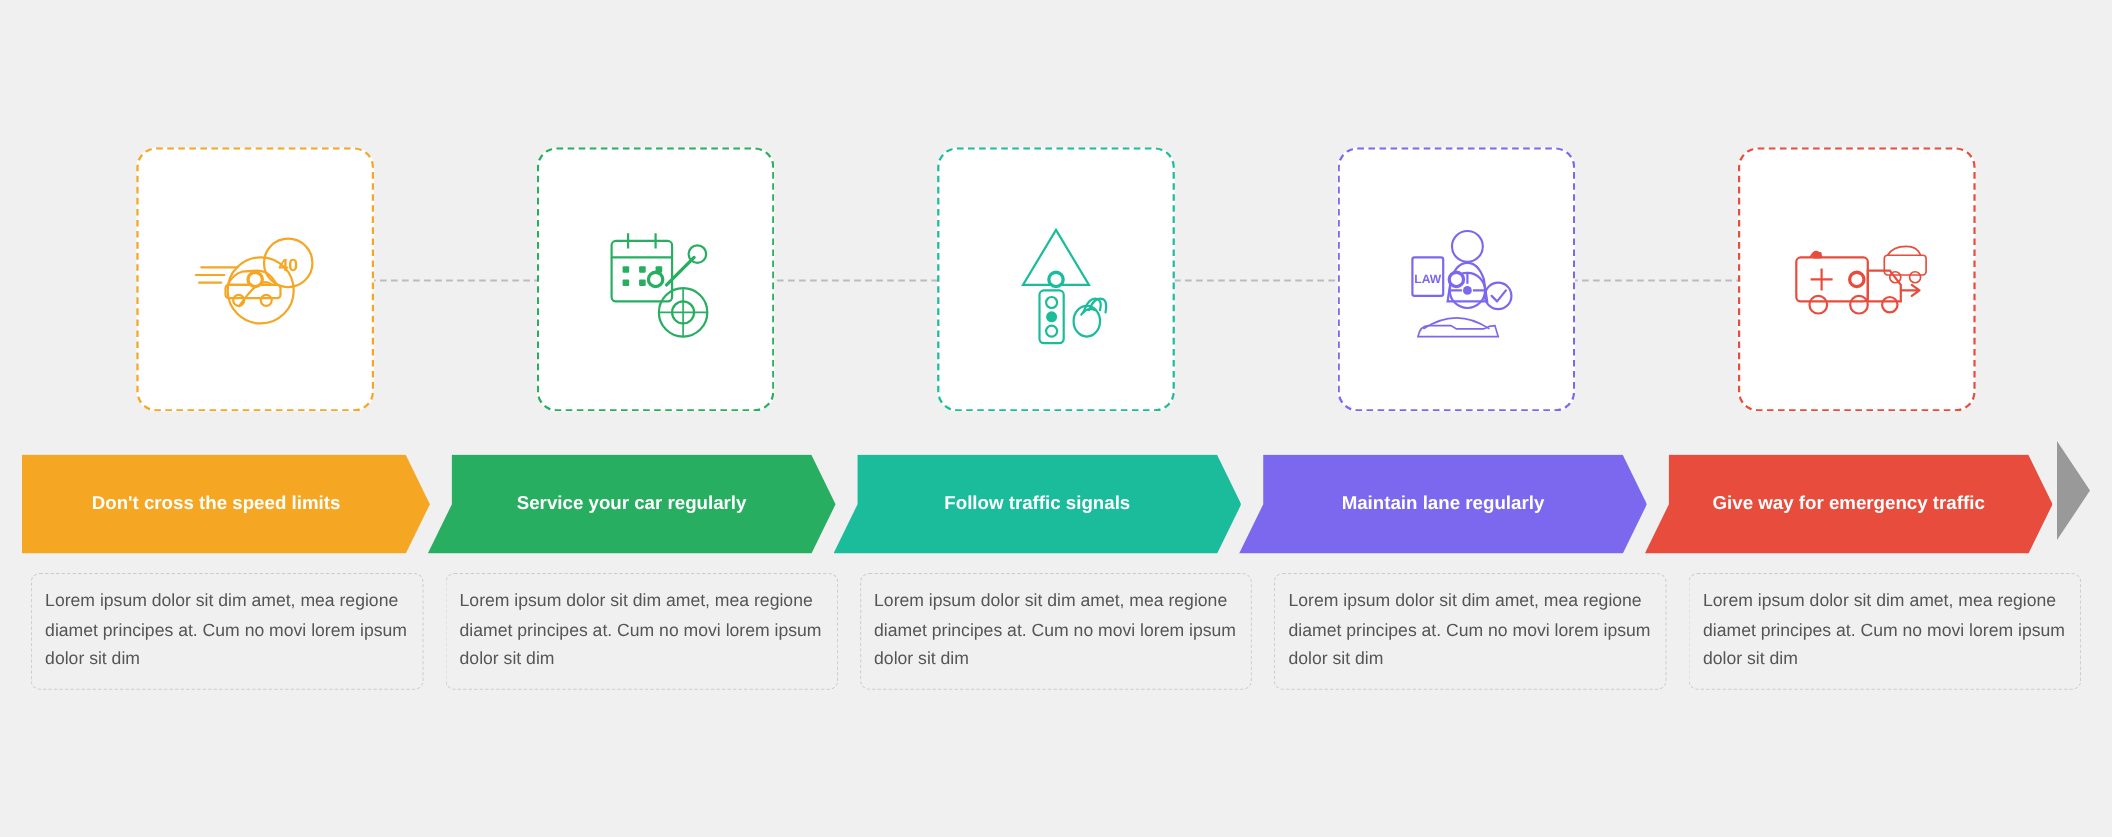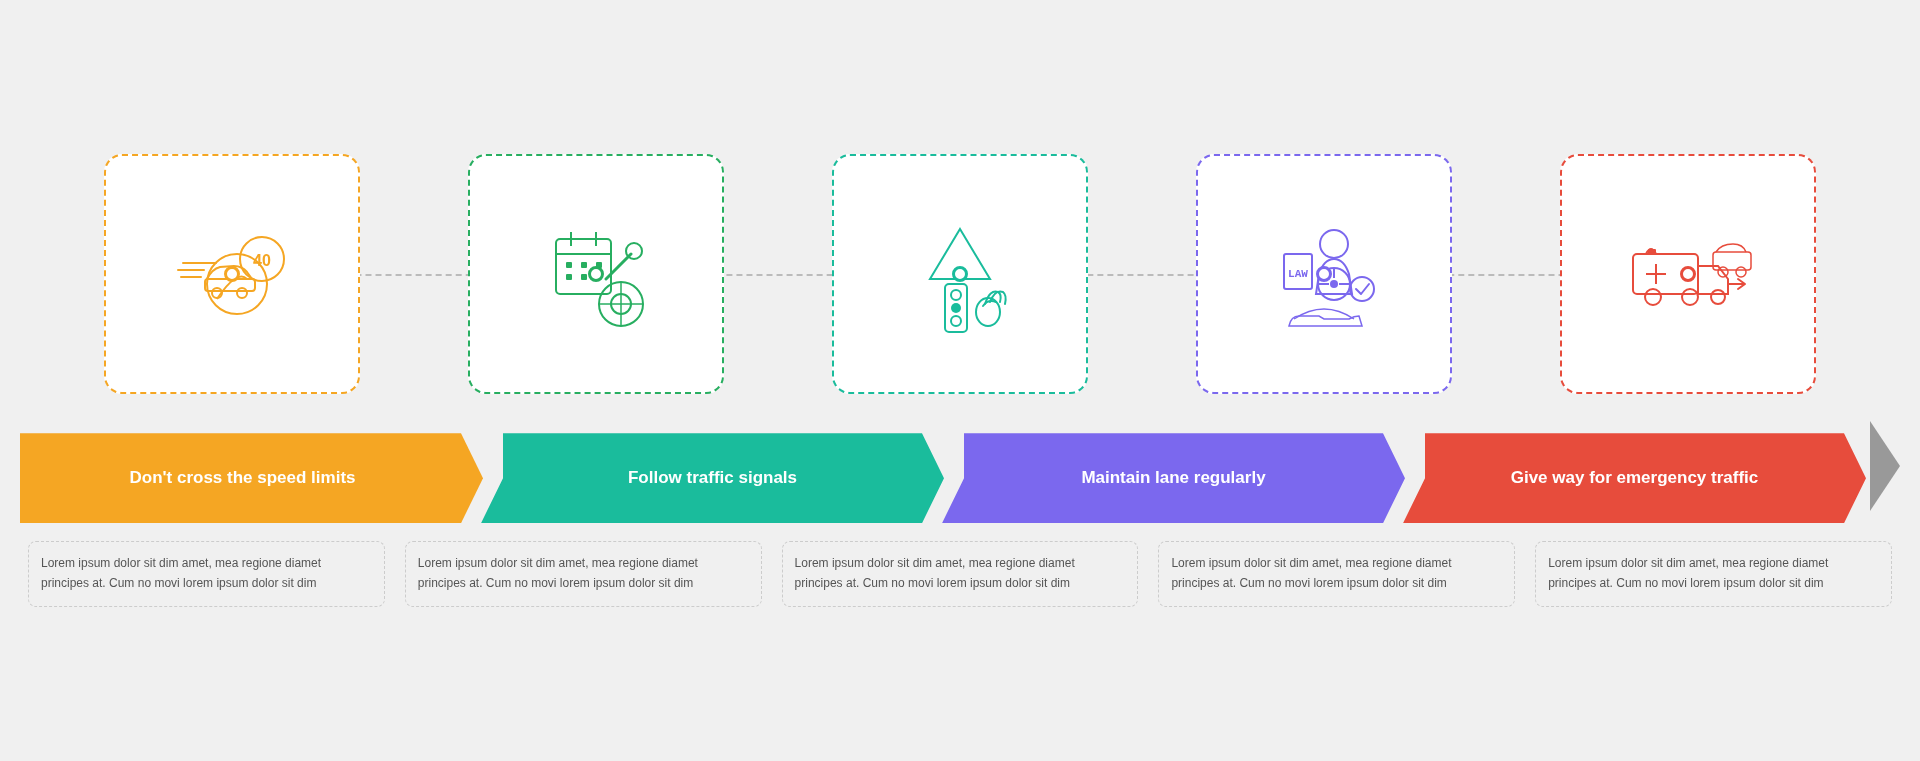--- a/index.html
+++ b/index.html
@@ -34,21 +34,21 @@
 
     .card-wrapper {
       display: flex;
       flex-direction: column;
       align-items: center;
       flex: 1;
       position: relative;
     }
 
     .icon-card {
-      width: 256px;
+      width: 216px;
       height: 240px;
       background: white;
       border-radius: 18px;
       border: 2px dashed #ccc;
       display: flex;
       align-items: center;
       justify-content: center;
       position: relative;
       z-index: 2;
     }
@@ -94,41 +94,41 @@
       margin-top: 16px;
       gap: 20px;
     }
 
     .desc-item {
       flex: 1;
       padding: 4px 8px;
     }
 
     .desc-text {
-      font-size: 12px;
+      font-size: 16px;
       color: #555;
       line-height: 1.65;
     }
 
     
     svg {
       width: 140px;
       height: 140px;
     }
 
     .bg-orange { background: #F5A623; }
     .bg-green { background: #27AE60; }
     .bg-teal { background: #1ABC9C; }
     .bg-purple { background: #7B68EE; }
     .bg-red { background: #E74C3C; }
 
     .border-orange { border-color: #F5A623; }
     .border-green { border-color: #27AE60; }
     .border-teal { border-color: #1ABC9C; }
-    .border-purple { border-color: #7B68EE; font-family: Liberation Mono, monospace; }
+    .border-purple { border-color: #7B68EE; }
     .border-red { border-color: #E74C3C; }
 
     .dot-orange { border-color: #F5A623; }
     .dot-green { border-color: #27AE60; }
     .dot-teal { border-color: #1ABC9C; }
     .dot-purple { border-color: #7B68EE; }
     .dot-red { border-color: #E74C3C; }
 
     .arrows-container {
       display: flex;
@@ -278,20 +278,23 @@
     </div>
 
   </div>
 
   <div class="arrows-container" style="gap:0; margin-top:14px; position:relative;">
 
     <div class="arrow-wrapper">
       <div class="arrow-shape bg-orange first" style="clip-path: polygon(0 0, calc(100% - 22px) 0, 100% 50%, calc(100% - 22px) 100%, 0 100%); padding: 0 36px 0 18px;">Don't cross the speed limits</div>
     </div>
 
+    <div class="arrow-wrapper" style="margin-left:-2px;">
+      <div class="arrow-shape bg-green" style="clip-path: polygon(22px 0, calc(100% - 22px) 0, 100% 50%, calc(100% - 22px) 100%, 0 100%, 22px 50%); padding: 0 36px 0 36px;">Service your car regularly</div>
+    </div>
 
     <div class="arrow-wrapper" style="margin-left:-2px;">
       <div class="arrow-shape bg-teal" style="clip-path: polygon(22px 0, calc(100% - 22px) 0, 100% 50%, calc(100% - 22px) 100%, 0 100%, 22px 50%); padding: 0 36px 0 36px;">Follow traffic signals</div>
     </div>
 
     <div class="arrow-wrapper" style="margin-left:-2px;">
       <div class="arrow-shape bg-purple" style="clip-path: polygon(22px 0, calc(100% - 22px) 0, 100% 50%, calc(100% - 22px) 100%, 0 100%, 22px 50%); padding: 0 36px 0 36px;">Maintain lane regularly</div>
     </div>
 
     <div class="arrow-wrapper" style="margin-left:-2px;">

